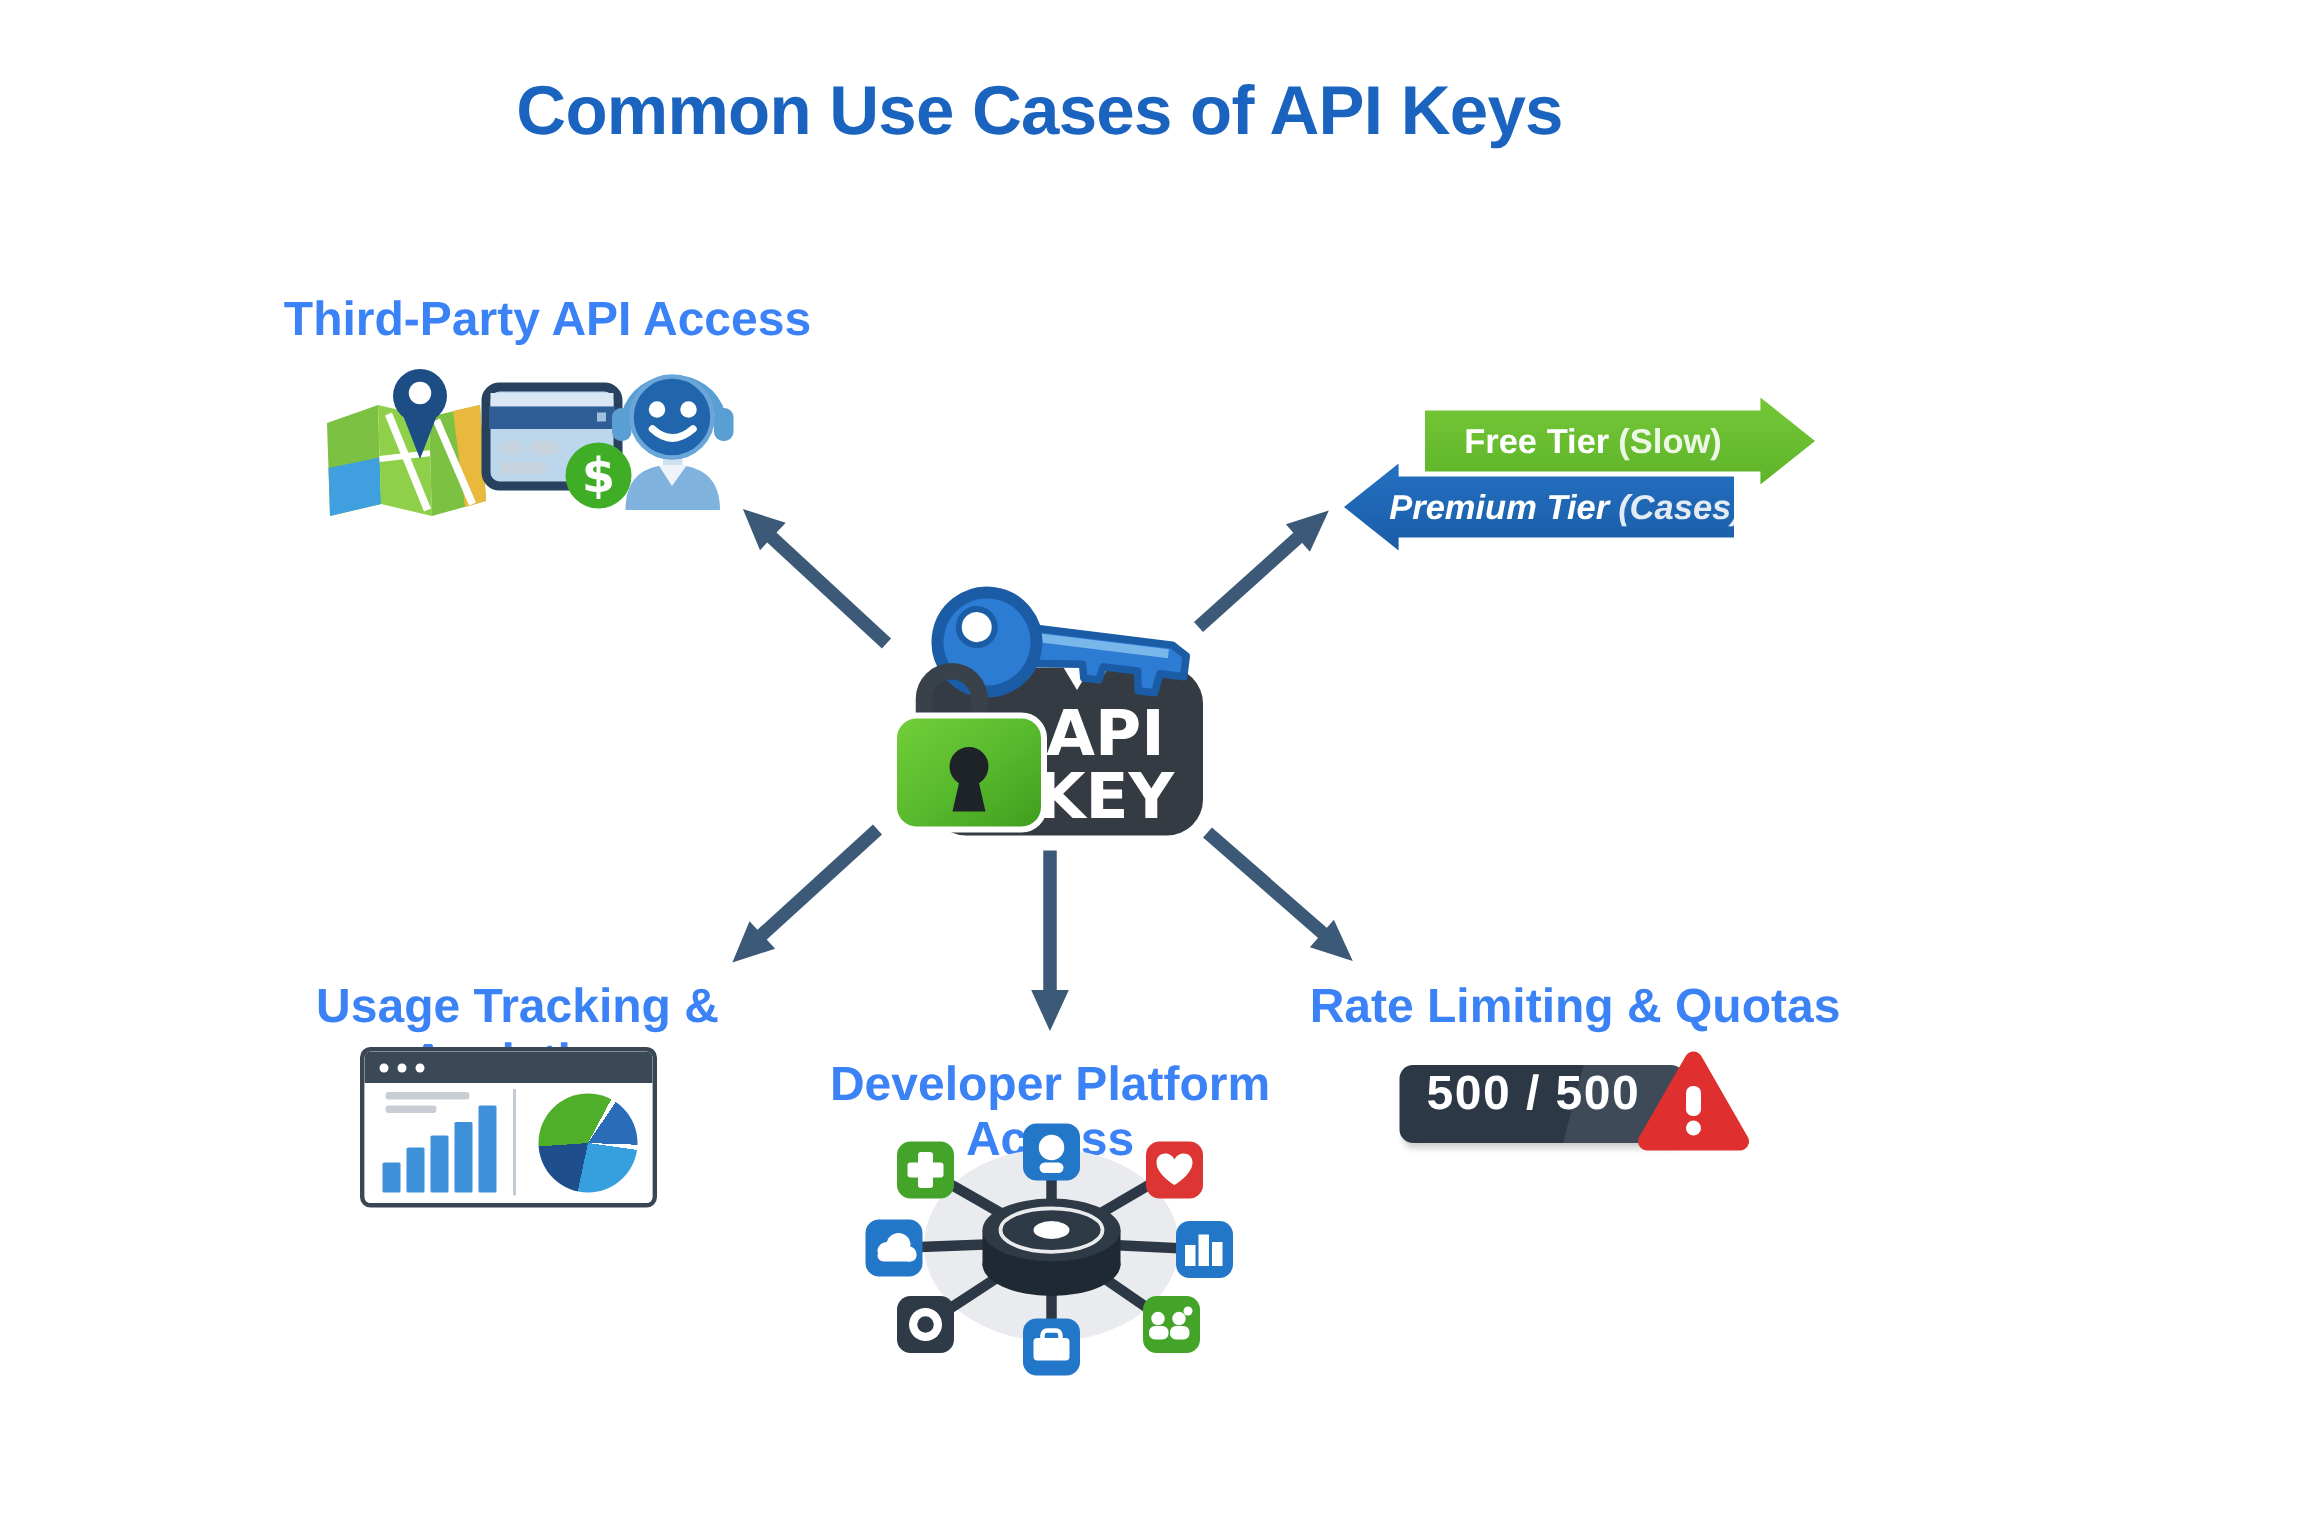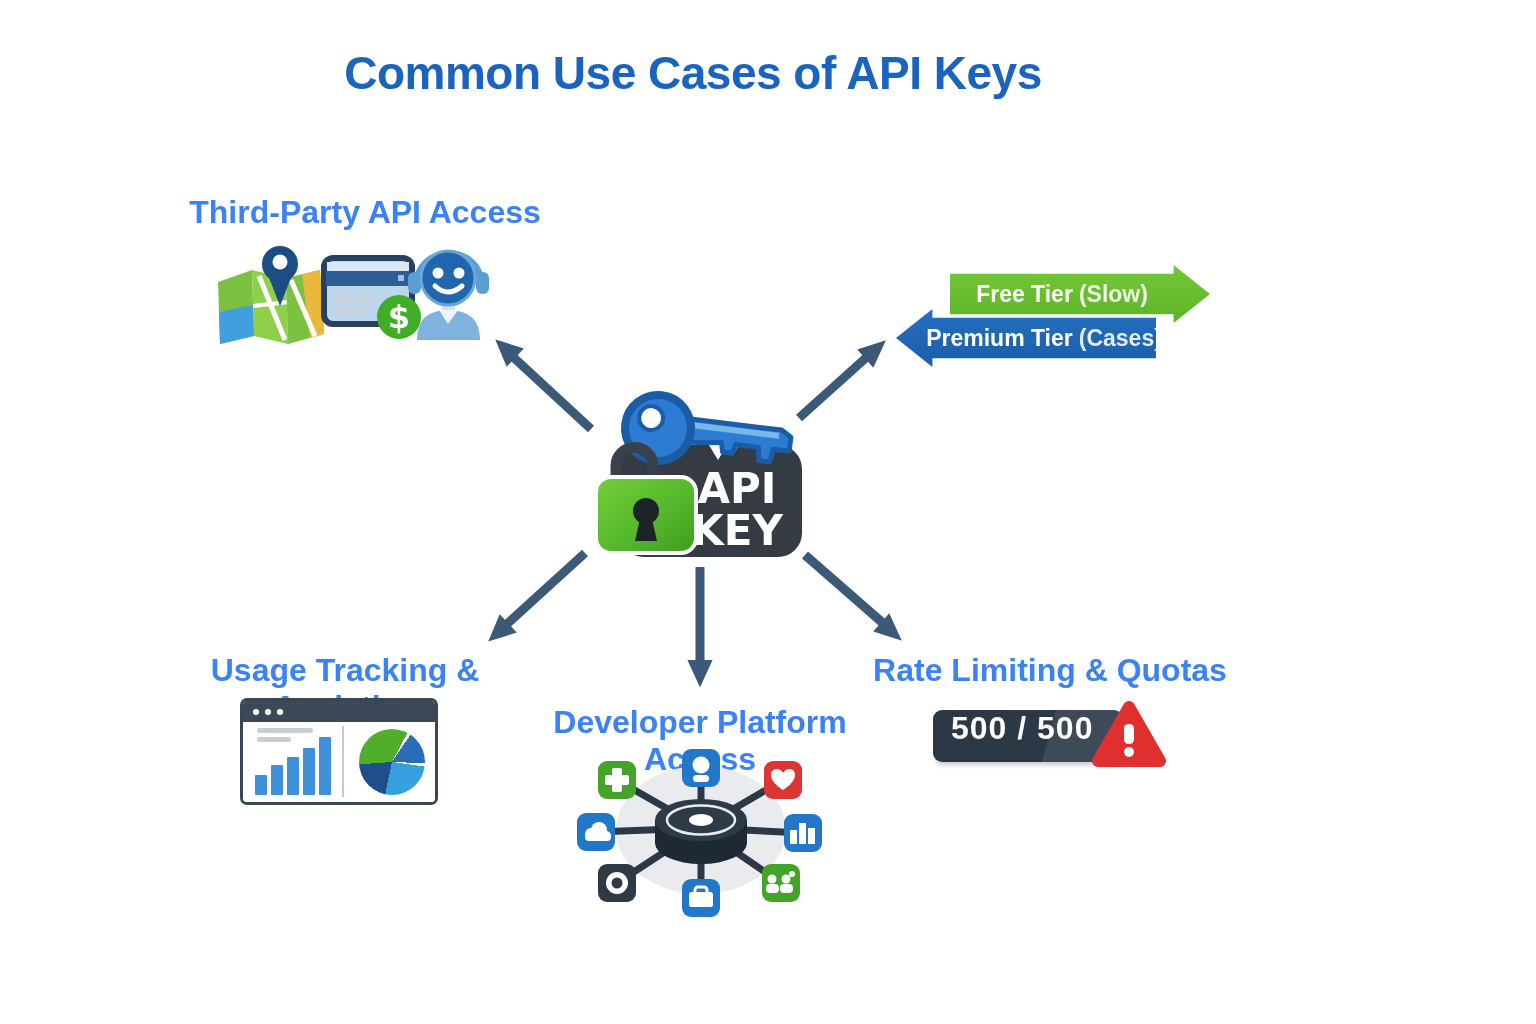--- a/index.html
+++ b/index.html
@@ -28,21 +28,21 @@
   }
   .banner .paren{font-weight:600;opacity:0.88;margin-left:6px;}
   #banner-free{
     left:902px;top:265px;background:linear-gradient(180deg,#74c837,#5fb329);
     clip-path:polygon(0% 15%,86% 15%,86% 0%,100% 50%,86% 100%,86% 85%,0% 85%);
     padding-right:36px;box-sizing:border-box;margin-left:48px;
   }
   #banner-premium{
     left:896px;top:309px;background:linear-gradient(180deg,#2470c2,#1a5da6);
     clip-path:polygon(100% 15%,14% 15%,14% 0%,0% 50%,14% 100%,14% 85%,100% 85%);
-    padding-left:36px;box-sizing:border-box;
+    padding-left:36px;box-sizing:border-box;font-style:italic;
   }
 
   
   #dash{
     left:240px;top:698px;width:198px;height:107px;background:#fff;
     border:3px solid #3a4653;border-radius:7px;overflow:hidden;box-sizing:border-box;
   }
   #dash-header{height:21px;background:#3b4856;display:flex;align-items:center;gap:6px;padding-left:10px;}
   #dash-header .dot{width:6px;height:6px;border-radius:50%;background:#ffffff;}
   #dash-body{position:relative;height:80px;background:#fff;}

